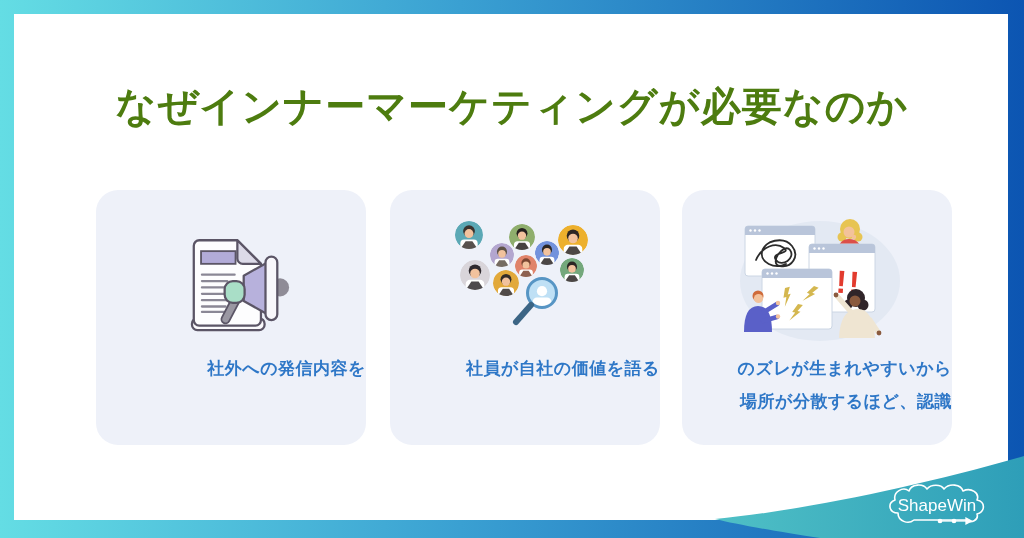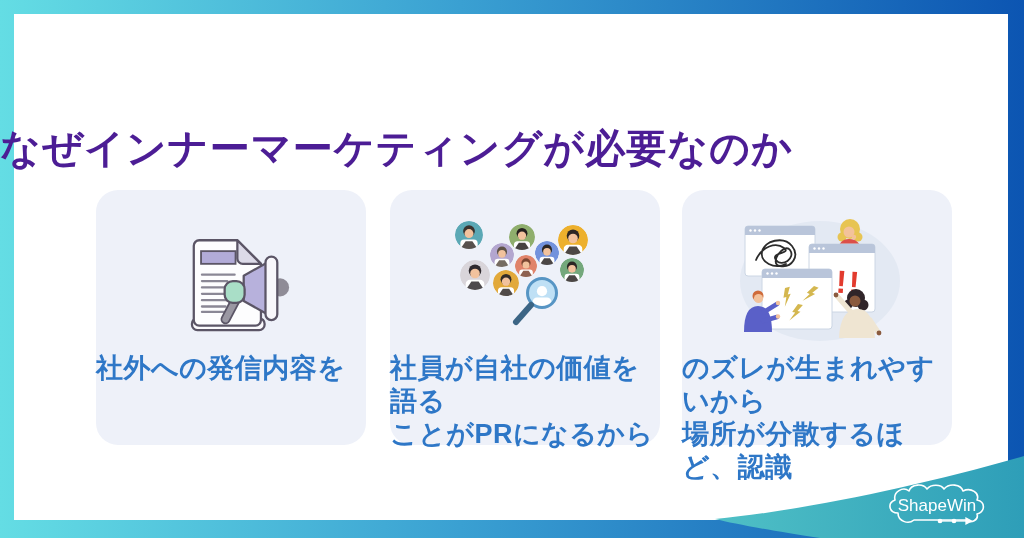--- a/index.html
+++ b/index.html
@@ -8,39 +8,39 @@
     font-family:"Liberation Sans", sans-serif;
     background:linear-gradient(90deg,#64dde4 0%,#3aa0d2 45%,#0c55b2 100%);
     position:relative;
   }
   .panel {
     position:absolute; left:14px; top:14px; right:16px; bottom:18px;
     background:#ffffff; z-index:1;
   }
   .title {
     position:absolute; top:79px; left:0; right:0;
-    text-align:left; font-size:40px; font-weight:800;
-    color:#4c1d95; letter-spacing:1px; z-index:2;margin-top:42px;
+    text-align:center; font-size:40px; font-weight:800;
+    color:#4d7c0f; letter-spacing:1px; z-index:2;
   }
   .card {
     position:absolute; top:190px; width:270px; height:255px;
     background:#eef1f9; border-radius:22px; z-index:2;
   }
   .card1 { left:96px; }
   .card2 { left:390px; }
   .card3 { left:682px; }
   .illu {
     position:absolute; top:0; left:50%; transform:translateX(-50%);
   }
   .illu1 { top:36px; }
   .illu2 { top:20px; }
   .illu3 { top:18px; }
   .caption {
     position:absolute; top:162px; left:0; right:0;
-    text-align:left; font-size:27px; font-weight:bold;
+    text-align:right; font-size:17px; font-weight:bold;
     color:#2e77c7; line-height:33px; letter-spacing:0.5px;
   }
   .swoosh {
     position:absolute; right:0; bottom:0; z-index:3;
   }
   .brand-logo {
     position:absolute; right:30px; bottom:8px; z-index:4;
   }
 </style>
 </head>
@@ -152,21 +152,20 @@
     <g transform="translate(92 83) scale(15)" clip-path="url(#avclip)">
       <circle r="1" fill="#bfe0f5"></circle>
       <circle cy="-0.12" r="0.34" fill="#ffffff"></circle>
       <rect x="-0.62" y="0.3" width="1.24" height="0.9" rx="0.28" fill="#ffffff"></rect>
     </g>
     <circle cx="92" cy="83" r="14.5" fill="none" stroke="#5795c4" stroke-width="3"></circle>
     <line x1="81" y1="95" x2="66" y2="112" stroke="#3c6585" stroke-width="6" stroke-linecap="round"></line>
   </svg>
   <div class="caption">
     <div>社員が自社の価値を語る</div>
-    <div>ことがPRになるから</div>
   </div>
 </div>
 
 <div class="card card3">
   <svg class="illu illu3" width="170" height="140" viewBox="0 0 170 140">
     <ellipse cx="88" cy="73" rx="80" ry="60" fill="#e3e9f3"></ellipse>
 
     <g>
       <circle cx="118" cy="21" r="10" fill="#e7c453"></circle>
       <circle cx="126" cy="29" r="4.5" fill="#e7c453"></circle>

